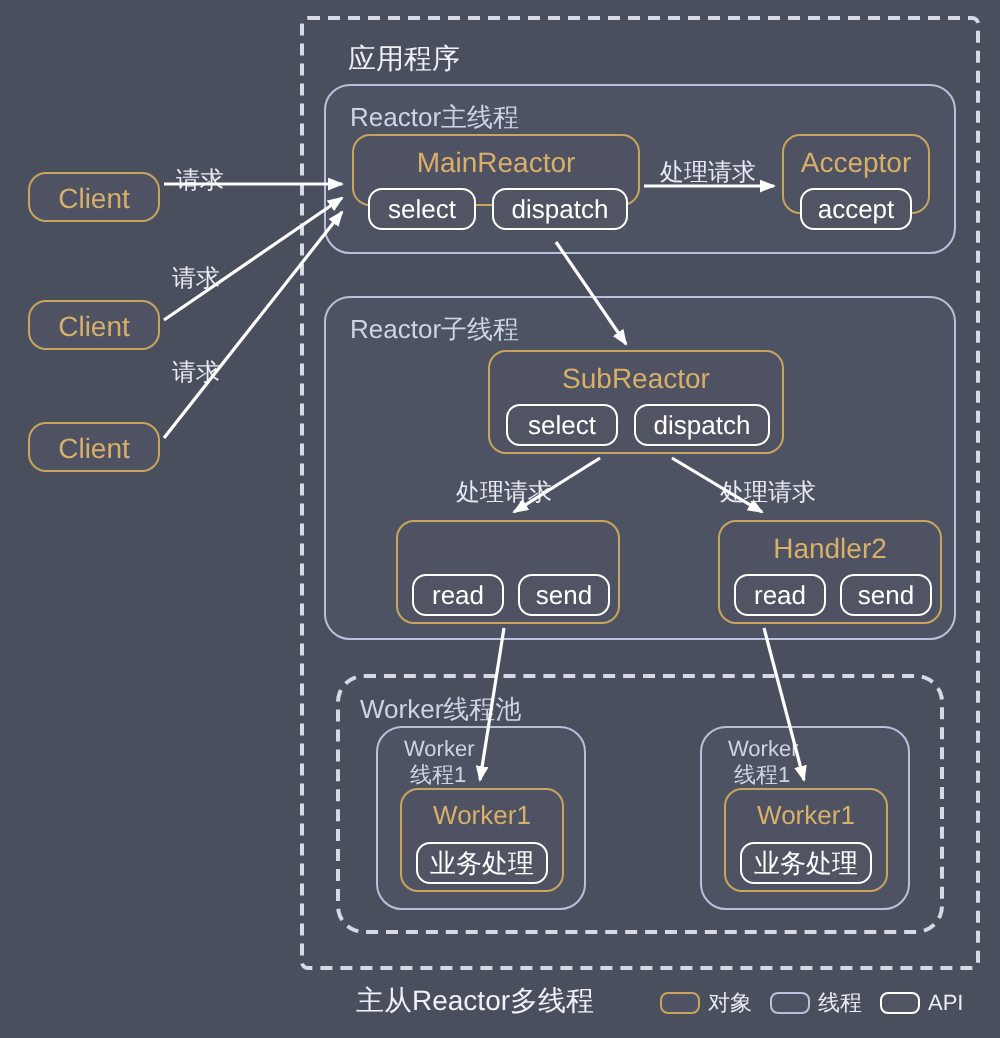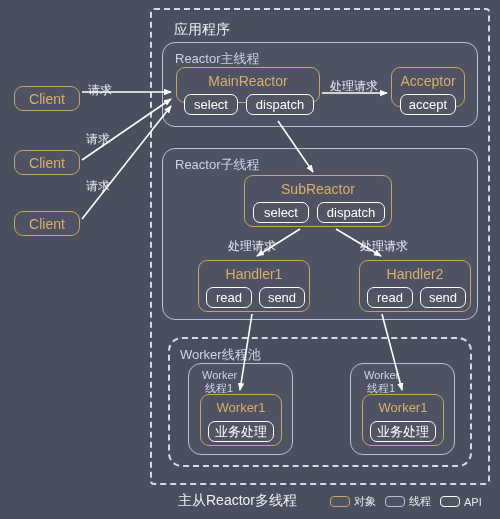--- a/index.html
+++ b/index.html
@@ -153,21 +153,20 @@
     <div style="position:absolute; left:8px; top:26px; display:flex; gap:8px;">
       <div class="api-box" style="width:56px; height:21px;">select</div>
       <div class="api-box" style="width:68px; height:21px;">dispatch</div>
     </div>
   </div>
 
   <div class="edge-label" style="left:228px; top:240px;">处理请求</div>
   <div class="edge-label" style="left:360px; top:240px;">处理请求</div>
 
   <div class="obj-box" style="left:198px; top:260px; width:112px; height:52px;">
-    <div class="obj-title" style="margin-top:6px;">Handler1</div>
     <div style="position:absolute; left:7px; top:26px; display:flex; gap:7px;">
       <div class="api-box" style="width:46px; height:21px;">read</div>
       <div class="api-box" style="width:46px; height:21px;">send</div>
     </div>
   </div>
 
   <div class="obj-box" style="left:327px; top:260px; width:112px; height:52px;margin-left:32px;">
     <div class="obj-title" style="margin-top:6px;">Handler2</div>
     <div style="position:absolute; left:7px; top:26px; display:flex; gap:7px;">
       <div class="api-box" style="width:46px; height:21px;">read</div>

